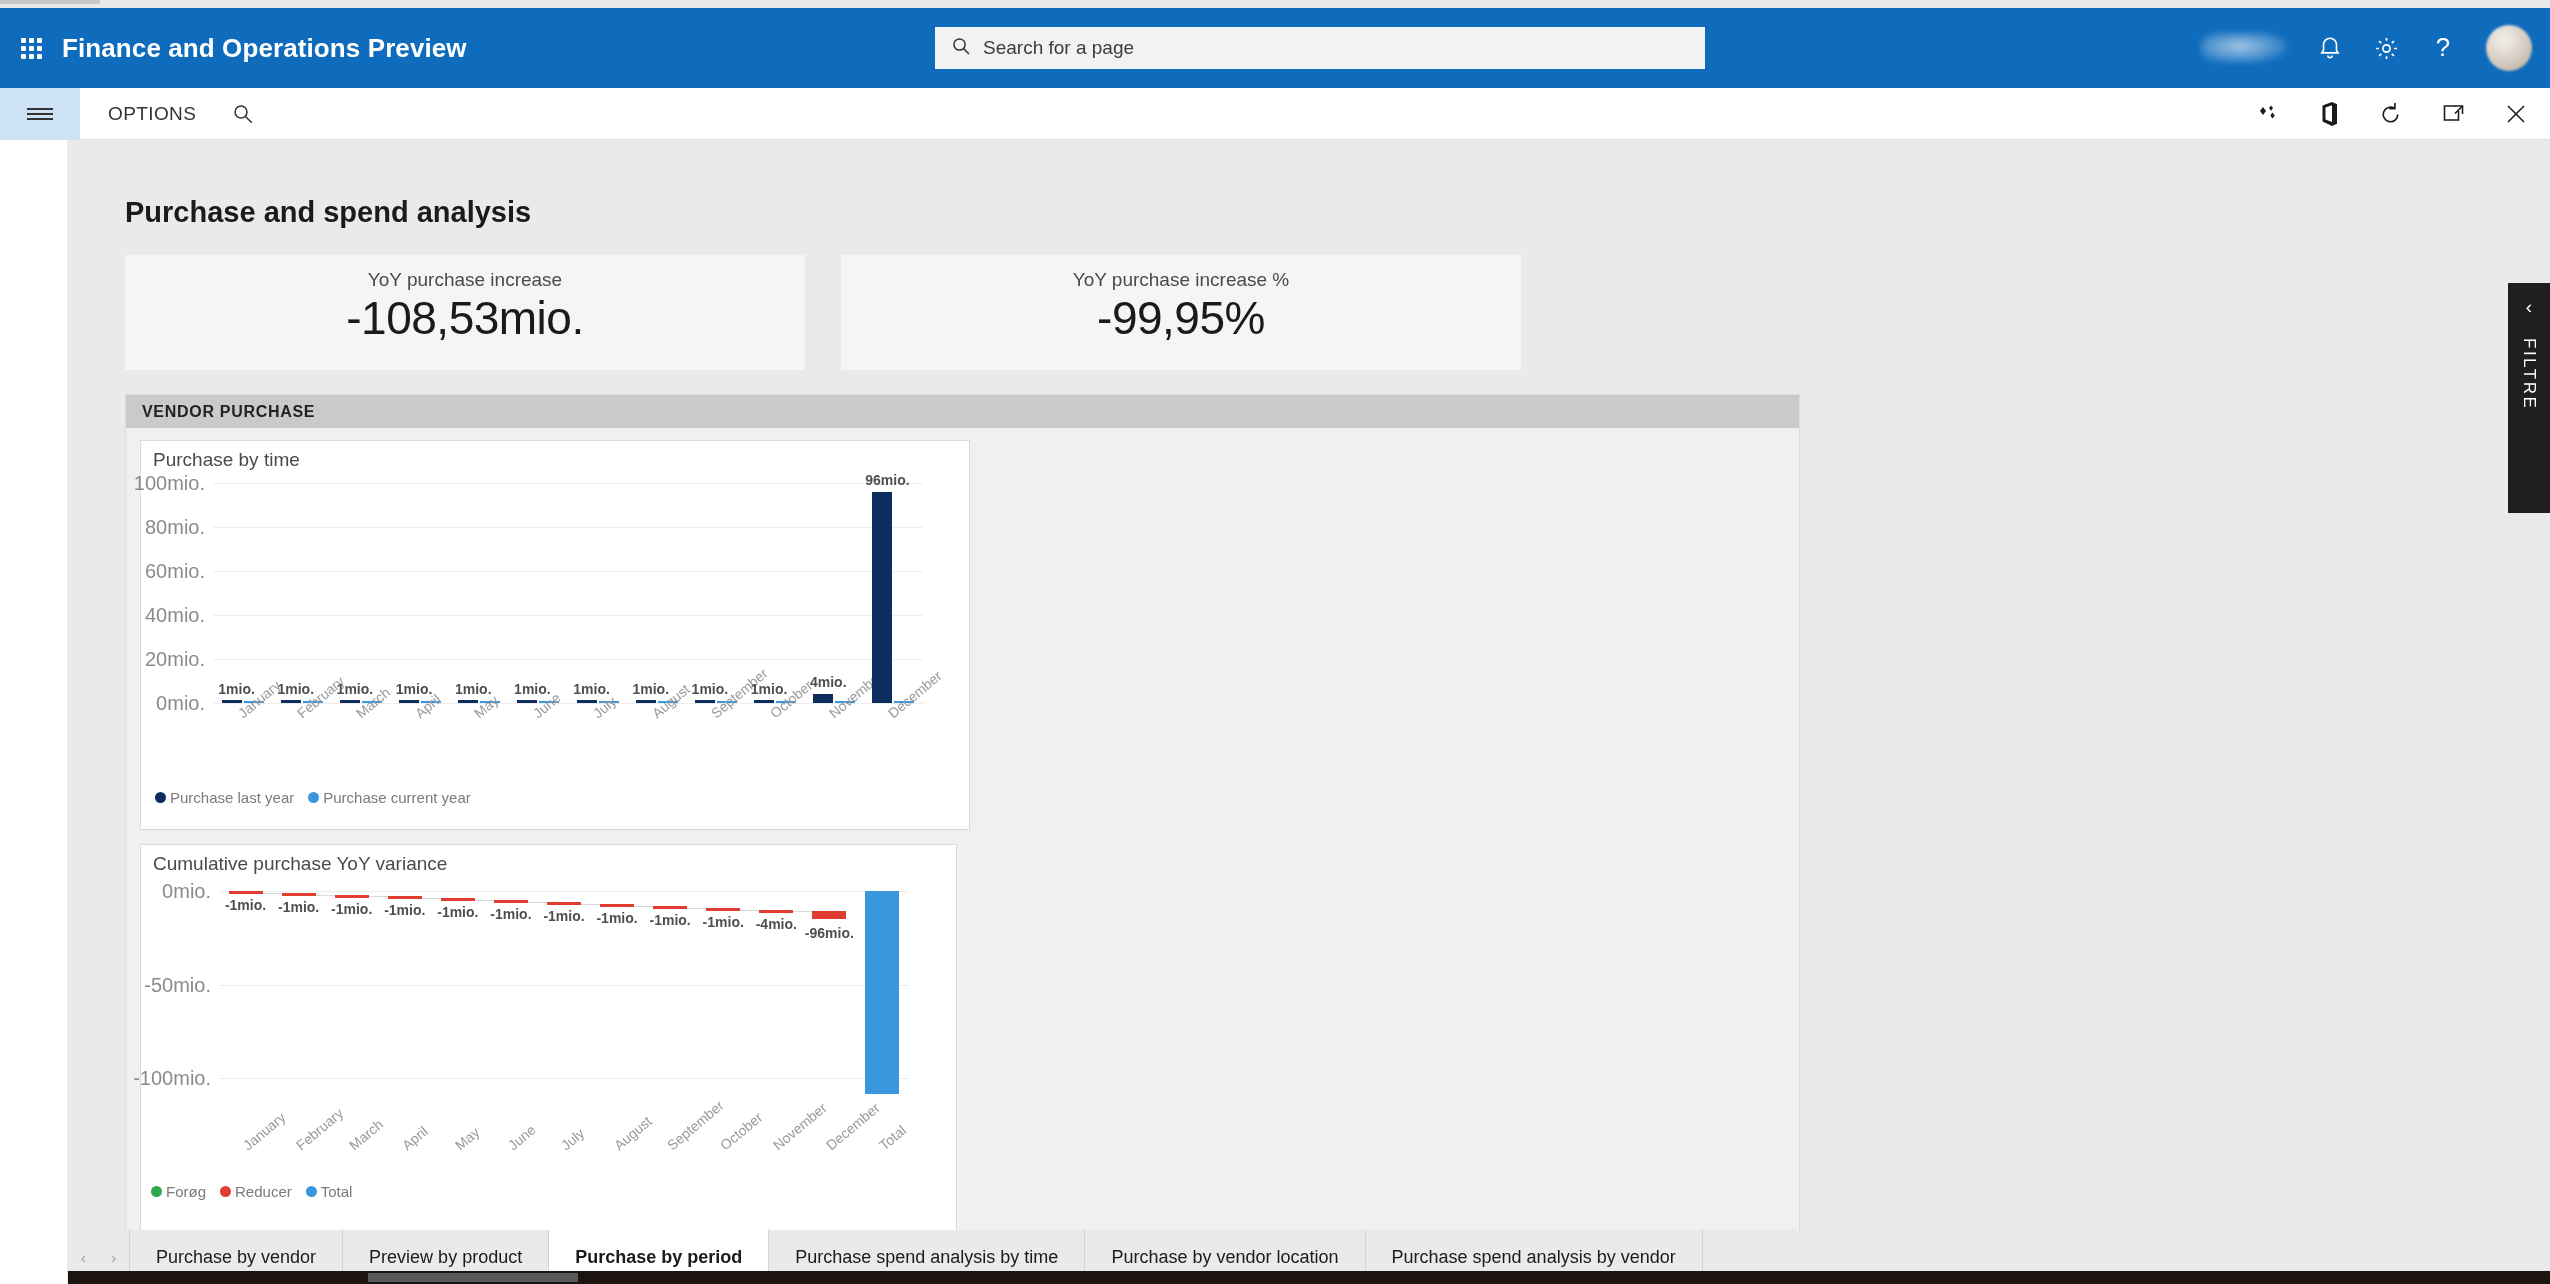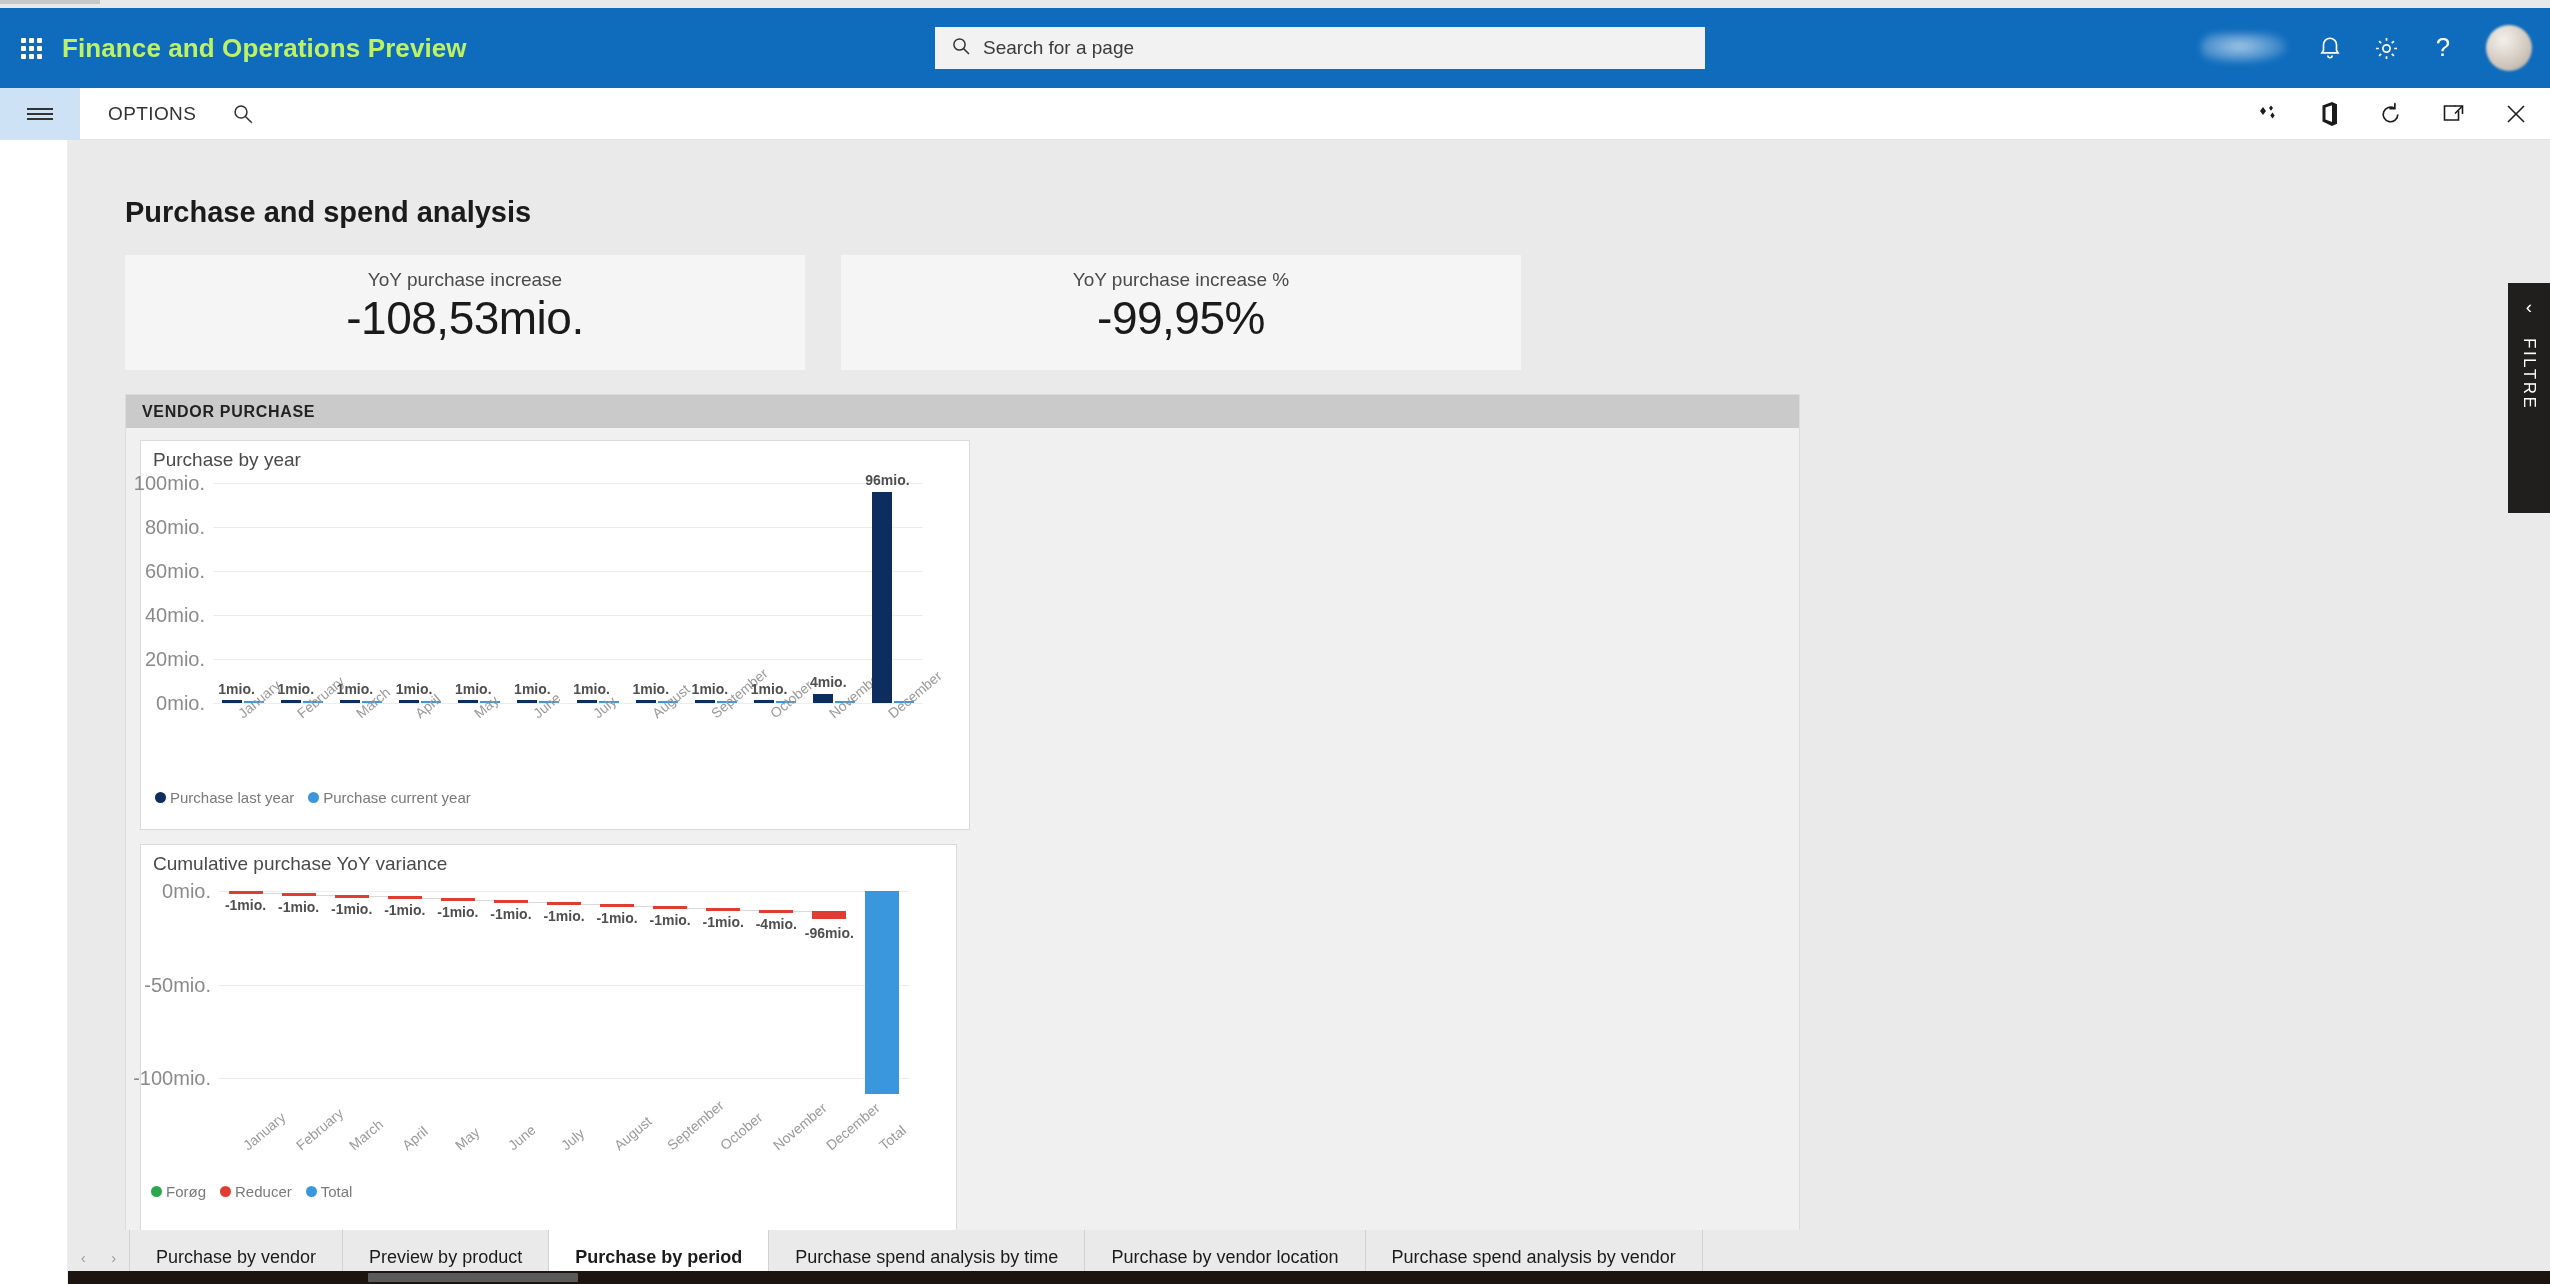--- a/index.html
+++ b/index.html
@@ -15,21 +15,21 @@
   .pre-strip .nub { position:absolute; left:0; top:0; width:100px; height:4px; background:#c8c8c8; }
 
   
   .header {
     height: 80px; background: #0f6cbd;
     display: flex; align-items: center; position: relative;
   }
   .waffle { width: 62px; display:flex; align-items:center; justify-content:center; cursor:pointer; }
   .waffle-grid { display:grid; grid-template-columns: repeat(3,5px); grid-template-rows: repeat(3,5px); gap:3px; }
   .waffle-grid i { width:5px; height:5px; background:#fff; border-radius:1px; display:block; }
-  .app-title { color:#bef264; font-size: 26px; font-weight: 700; letter-spacing:.1px; }
+  .app-title { color:#ffffff; font-size: 26px; font-weight: 700; letter-spacing:.1px; }
   .searchbox {
     position:absolute; left: 935px; top: 19px; width: 770px; height: 42px;
     background:#f2f2f2; display:flex; align-items:center; padding: 0 16px; gap: 12px;
     cursor: text;
   }
   .searchbox .ph { color:#3b3b3b; font-size: 19px; }
   .hdr-right { position:absolute; right: 18px; top:0; height:80px; display:flex; align-items:center; gap: 30px; }
   .hdr-ico { color:#fff; display:flex; align-items:center; justify-content:center; cursor:pointer; }
   .company-blur {
     width: 86px; height: 30px; border-radius: 14px;
@@ -246,21 +246,21 @@
         <div class="kpi-value">-99,95%</div>
       </div>
     </div>
 
     <div class="group">
       <div class="group-hdr">VENDOR PURCHASE</div>
 
       <div class="tiles">
 
         <div class="tile tile-a">
-          <div class="tile-title">Purchase by year</div>
+          <div class="tile-title">Purchase by time</div>
           <div class="plot" id="plot0" style="left:72px; top:42px; width:710px; height:220px;">
               <div class="gridline" style="top:220px;"></div>
               <div class="ytick" style="top:220px;">0mio.</div>
               <div class="gridline" style="top:176px;"></div>
               <div class="ytick" style="top:176px;">20mio.</div>
               <div class="gridline" style="top:132px;"></div>
               <div class="ytick" style="top:132px;">40mio.</div>
               <div class="gridline" style="top:88px;"></div>
               <div class="ytick" style="top:88px;">60mio.</div>
               <div class="gridline" style="top:44px;"></div>

